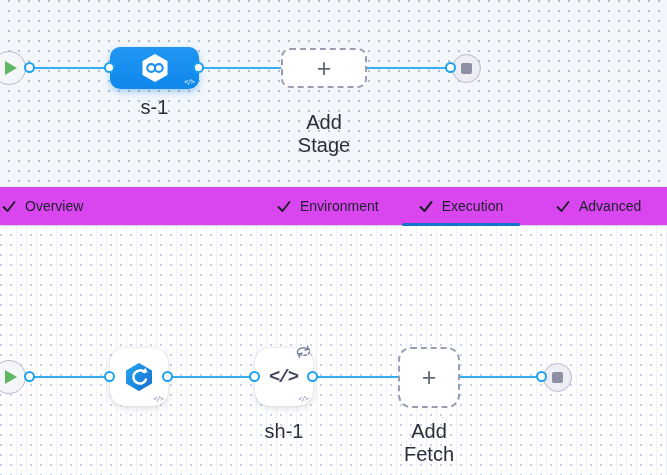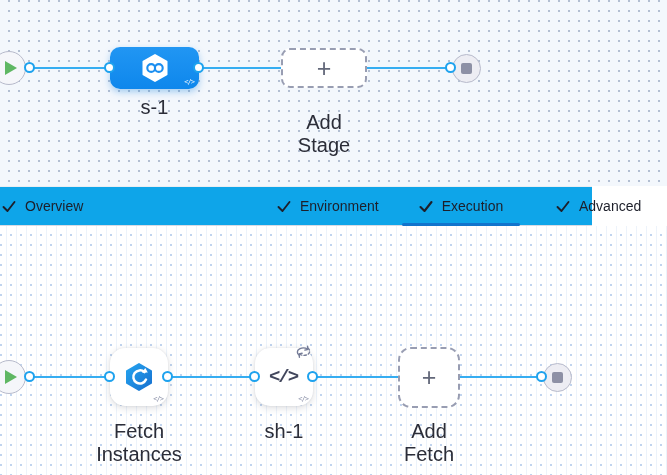--- a/index.html
+++ b/index.html
@@ -52,21 +52,21 @@
   .add-box { position:absolute; border:2px dashed #989db2; background:#fff;
           display:flex; align-items:center; justify-content:center; z-index:5; }
   .add-stage-box { left:281px; top:48px; width:86px; height:40px; border-radius:9px; }
   .add-step-box  { left:398px; top:121px; width:62px; height:61px; border-radius:13px; }
   .plus-glyph { font-size:25px; font-weight:300; color:#63687a; line-height:1; }
 
   .node-label { position:absolute; text-align:center; font-size:20px; color:#2b2d38; z-index:5; }
   .loop-badge { position:absolute; z-index:7; }
 
   
-  .tabbar { position:absolute; left:0; top:186px; width:592px; height:40px; background:#0ea5e9;
+  .tabbar { position:absolute; left:0; top:186px; width:667px; height:40px; background:#d946ef;
           border-top:1px solid #eaedf2; border-bottom:1px solid #d8dbe4; z-index:10; }
   .tab { position:absolute; top:0; height:100%; display:flex; align-items:center; gap:9px;
           font-size:14px; color:#1d1f2a; cursor:pointer; }
   .tab .check { display:flex; }
   .tab.active { font-weight:400; justify-content:center; }
   .tab-underline { position:absolute; left:402px; bottom:-1px; width:118px; height:3px;
           background:#1274cc; border-radius:2px; }
 </style>
 </head>
 <body>
@@ -162,21 +162,20 @@
           </linearGradient>
         </defs>
         <polygon points="16,3 28,10 28,22 16,29 4,22 4,10" fill="url(#fetchGrad)" stroke="url(#fetchGrad)" stroke-width="2" stroke-linejoin="round"></polygon>
         <path d="M21.5 11.2 A 6.6 6.6 0 1 0 23 18.6" fill="none" stroke="#ffffff" stroke-width="2.5" stroke-linecap="round"></path>
         <path d="M18.8 11.5 L24.8 11.5 L22.3 6.9 Z" fill="#ffffff"></path>
       </svg>
       <span class="code-badge on-white">&lt;/&gt;</span>
     </div>
     <div class="port" style="left:104px; top:145px;"></div>
     <div class="port" style="left:162px; top:145px;"></div>
-    <div class="node-label" style="left:69px; top:194px; width:140px;">Fetch Instances</div>
 
     <div class="loop-badge" style="left:295px; top:118px;">
       <svg width="17" height="15" viewBox="0 0 17 15">
         <path d="M4.2 11.2 C 1.8 10 1.6 6.2 4.6 4.8 C 7 3.7 10.5 3.8 12.6 5.2" fill="none" stroke="#757c97" stroke-width="1.4" stroke-linecap="round"></path>
         <path d="M12.6 2.2 L12.9 5.4 L9.9 6.1" fill="none" stroke="#757c97" stroke-width="1.4" stroke-linecap="round" stroke-linejoin="round"></path>
         <path d="M12.8 4.2 C 15.2 5.4 15.4 9.2 12.4 10.6 C 10 11.7 6.5 11.6 4.4 10.2" fill="none" stroke="#757c97" stroke-width="1.4" stroke-linecap="round" stroke-dasharray="2.5 2"></path>
         <path d="M4.4 13.2 L4.1 10 L7.1 9.3" fill="none" stroke="#757c97" stroke-width="1.4" stroke-linecap="round" stroke-linejoin="round"></path>
       </svg>
     </div>
     <div class="step-node" style="left:255px; top:122px;">

